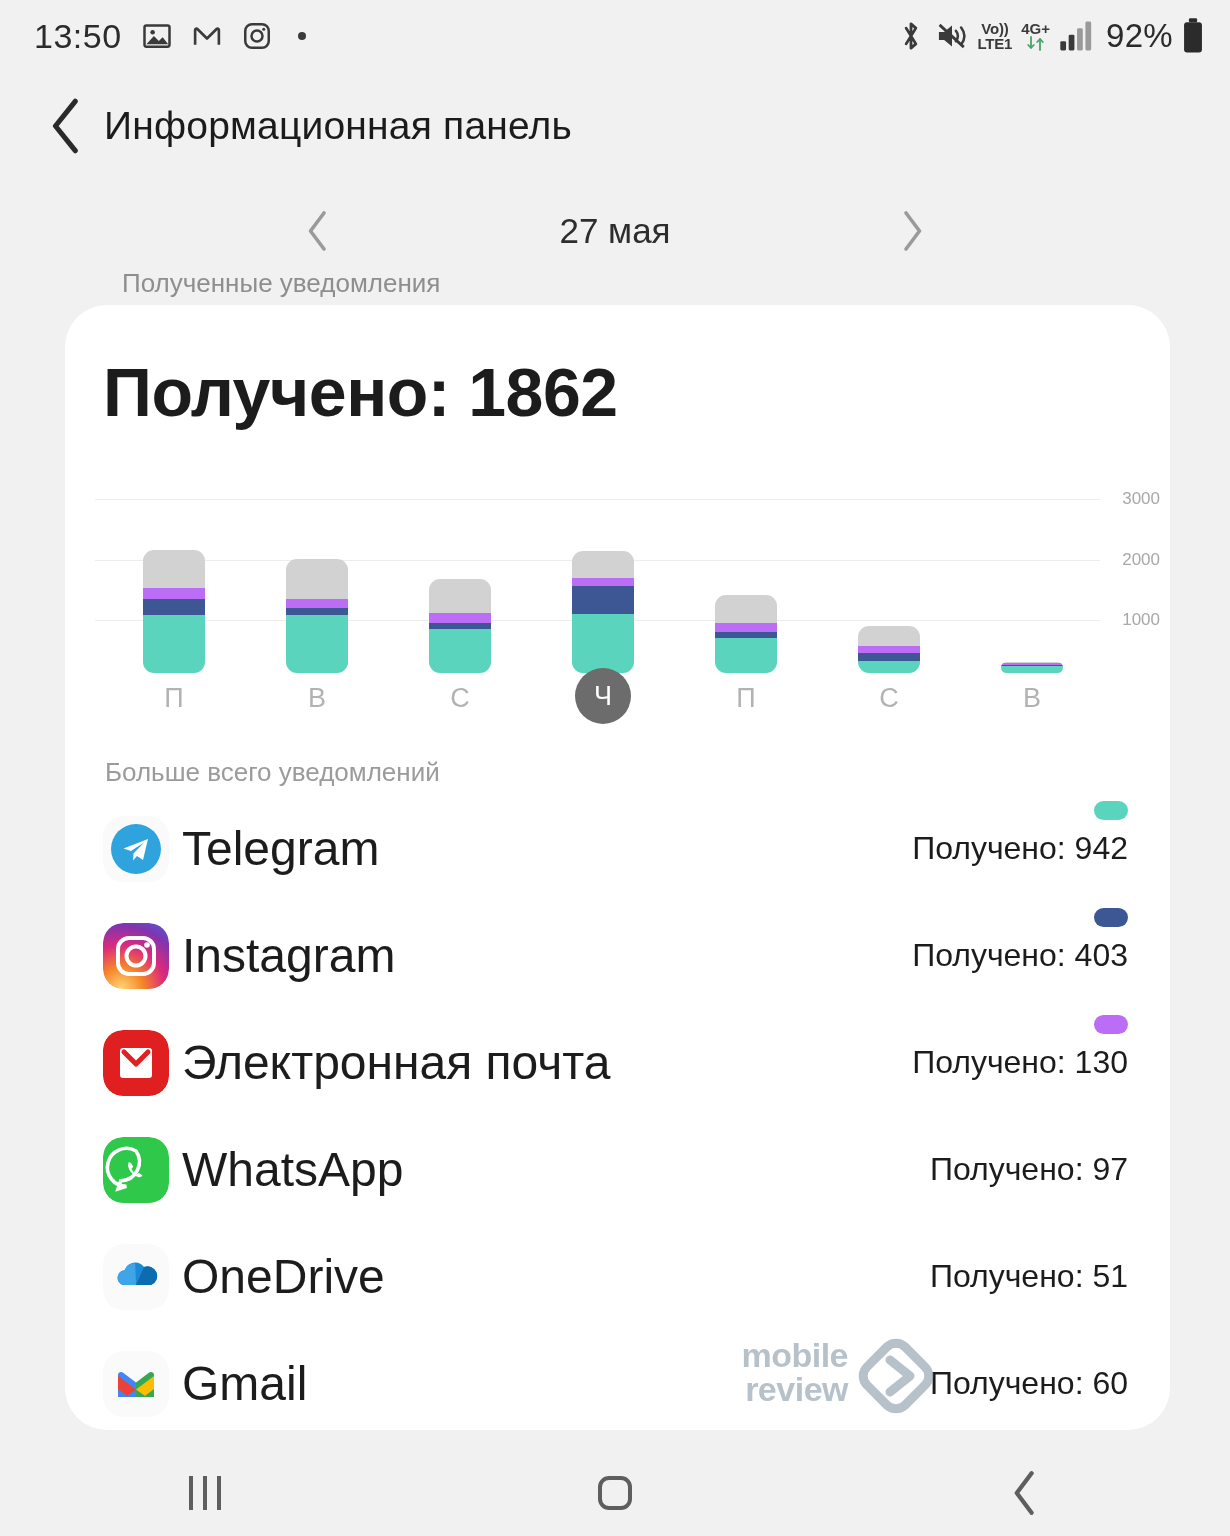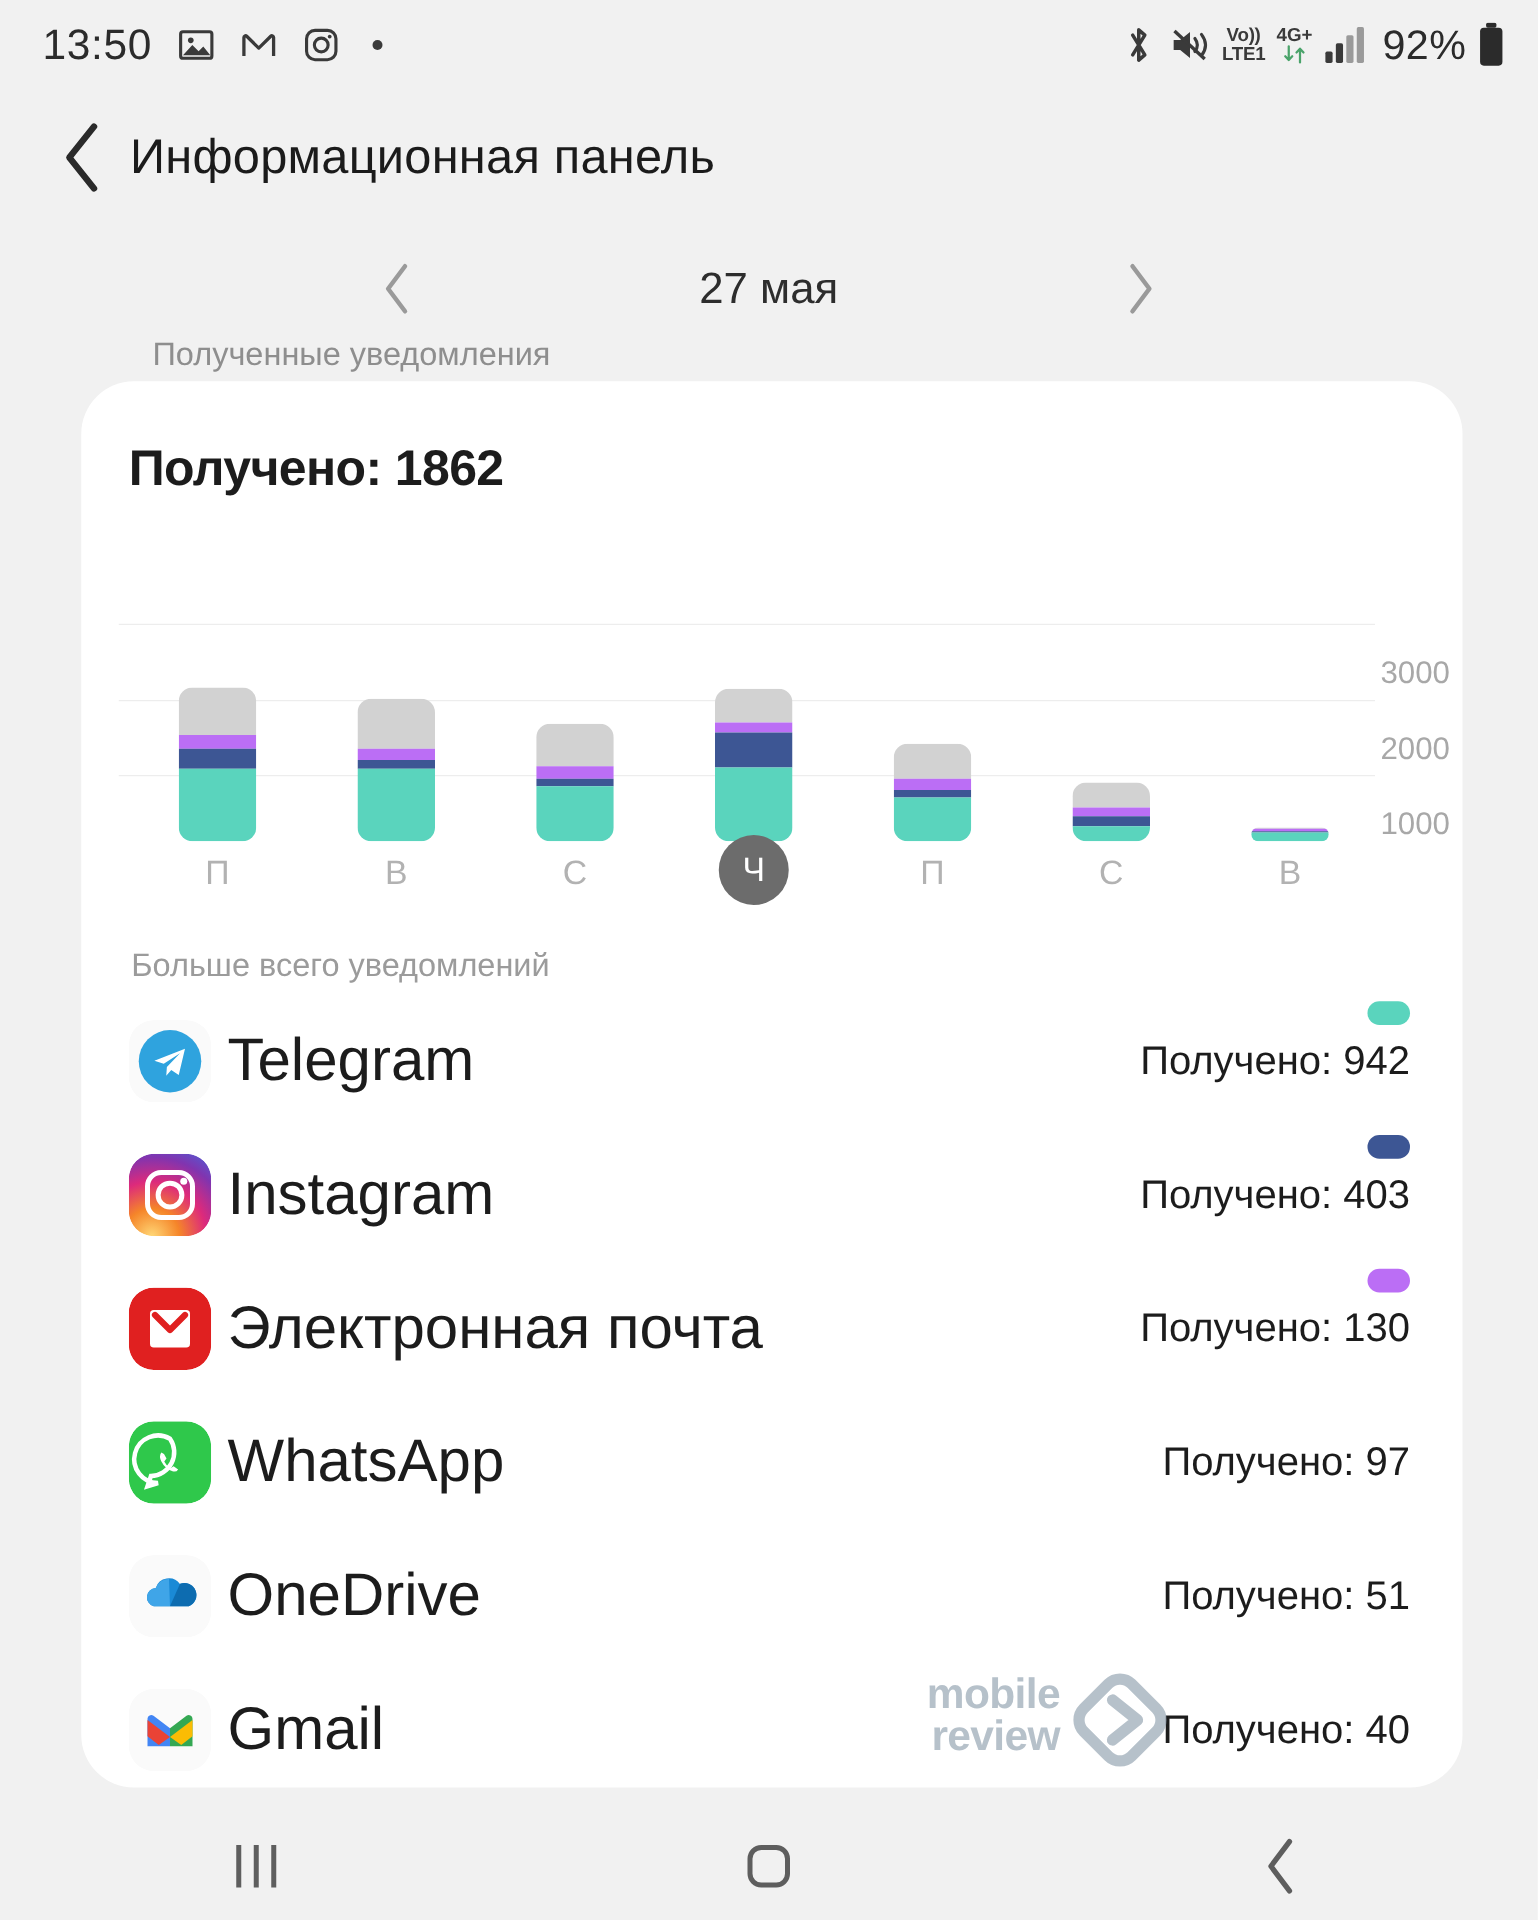--- a/index.html
+++ b/index.html
@@ -45,26 +45,26 @@
   .caption-top {
     position: absolute; top: 268px; left: 122px;
     font-size: 26px; color: #8e8e8e;
   }
 
   
   .card {
     position: absolute; left: 65px; top: 305px; width: 1105px; height: 1125px;
     background: #ffffff; border-radius: 42px;
   }
-  .card-title { position: absolute; left: 38px; top: 48px; font-size: 40px; font-weight: bold; color: #1c1c1c; letter-spacing: -0.5px;}
+  .card-title { position: absolute; left: 38px; top: 48px; font-size: 68px; font-weight: bold; color: #1c1c1c; letter-spacing: -0.5px;}
 
   
   .chart { position: absolute; left: 0; top: 160px; width: 1105px; height: 260px; }
   .grid-line { position: absolute; left: 30px; width: 1005px; height: 1px; background: #ededed; }
-  .grid-label { position: absolute; right: 10px; font-size: 25px; color: #a8a8a8; transform: translateY(-50%); margin-top: 40px; }
+  .grid-label { position: absolute; right: 10px; font-size: 17px; color: #a8a8a8; transform: translateY(-50%); }
   .bars { position: absolute; left: 30px; top: 0; width: 1005px; height: 260px; }
   .bar-col { position: absolute; bottom: 52px; width: 62px; display: flex; flex-direction: column-reverse;
              border-radius: 11px; overflow: hidden; }
   .seg { width: 100%; }
   .daylabels { position: absolute; left: 30px; top: 212px; width: 1005px; height: 48px; }
   .daylabel { position: absolute; width: 62px; text-align: center; font-size: 27px; color: #b2b2b2; top: 6px; }
   .daylabel.sel {
     color: #ffffff; background: #6c6c6c; border-radius: 50%;
     width: 56px; height: 56px; line-height: 56px; top: -9px;
   }
@@ -333,21 +333,21 @@
               <rect width="66" height="66" rx="20" fill="#fafafa"></rect>
               <path d="M15 46 V24 l18 14 18-14 v22" fill="#fff"></path>
               <path d="M15 46 V24 a3 3 0 0 1 4.8 -2.4 L33 31.5 V46 Z" fill="#4285f4"></path>
               <path d="M51 46 V24 a3 3 0 0 0 -4.8 -2.4 L33 31.5 V46 Z" fill="#34a853"></path>
               <path d="M15 25 L33 38.5 L24 45 L15 38 Z" fill="#ea4335"></path>
               <path d="M51 25 L33 38.5 L42 45 L51 38 Z" fill="#fbbc04"></path>
               <path d="M33 31.5 L24 45 h18 Z" fill="#c5221f" opacity="0"></path>
             </svg>
           </div>
           <div class="appname">Gmail</div>
-          <div class="appcount">Получено: 40</div>
+          <div class="appcount">Получено: 60</div>
         </div>
       </div>
   </div>
 
   <div class="watermark">
     <div class="wm-text">
       <div>mobile</div>
       <div>review</div>
     </div>
     <svg style="position:absolute;left:146px;top:0" width="84" height="92" viewBox="0 0 84 92">

